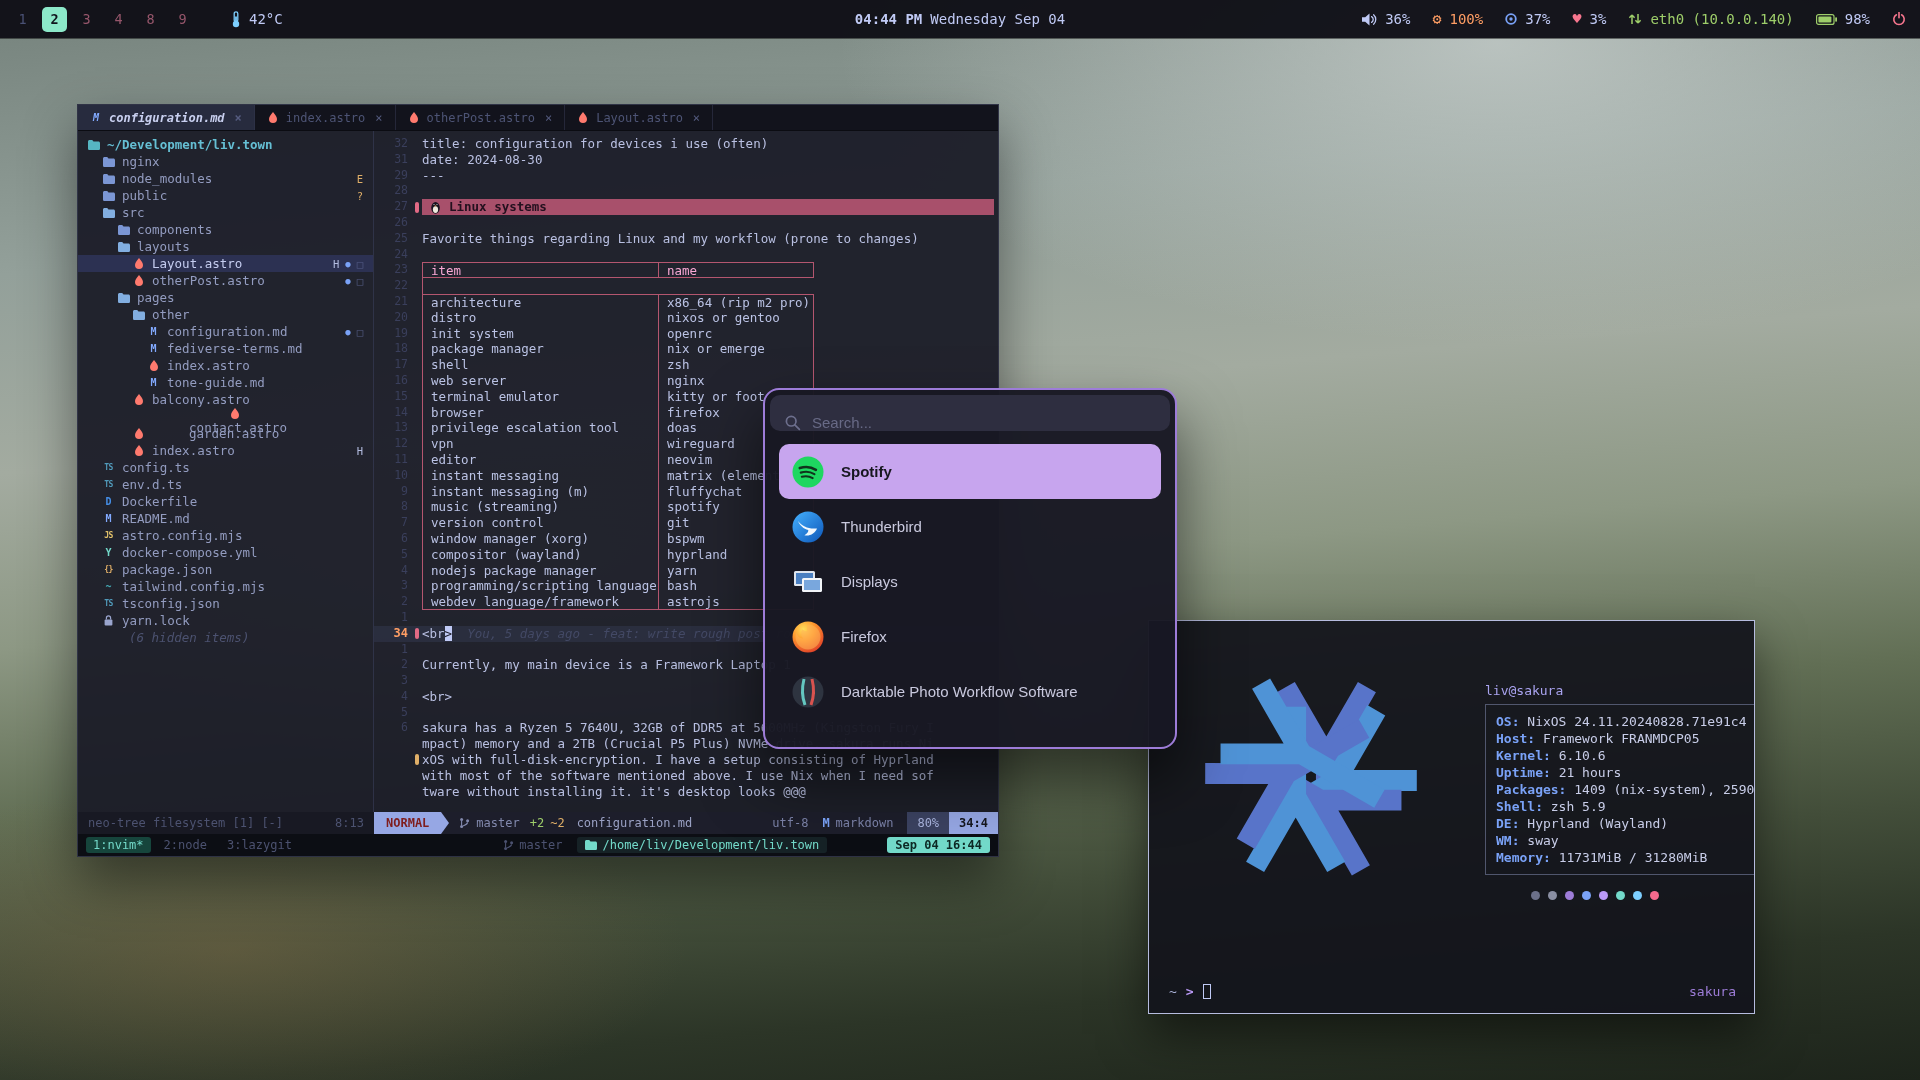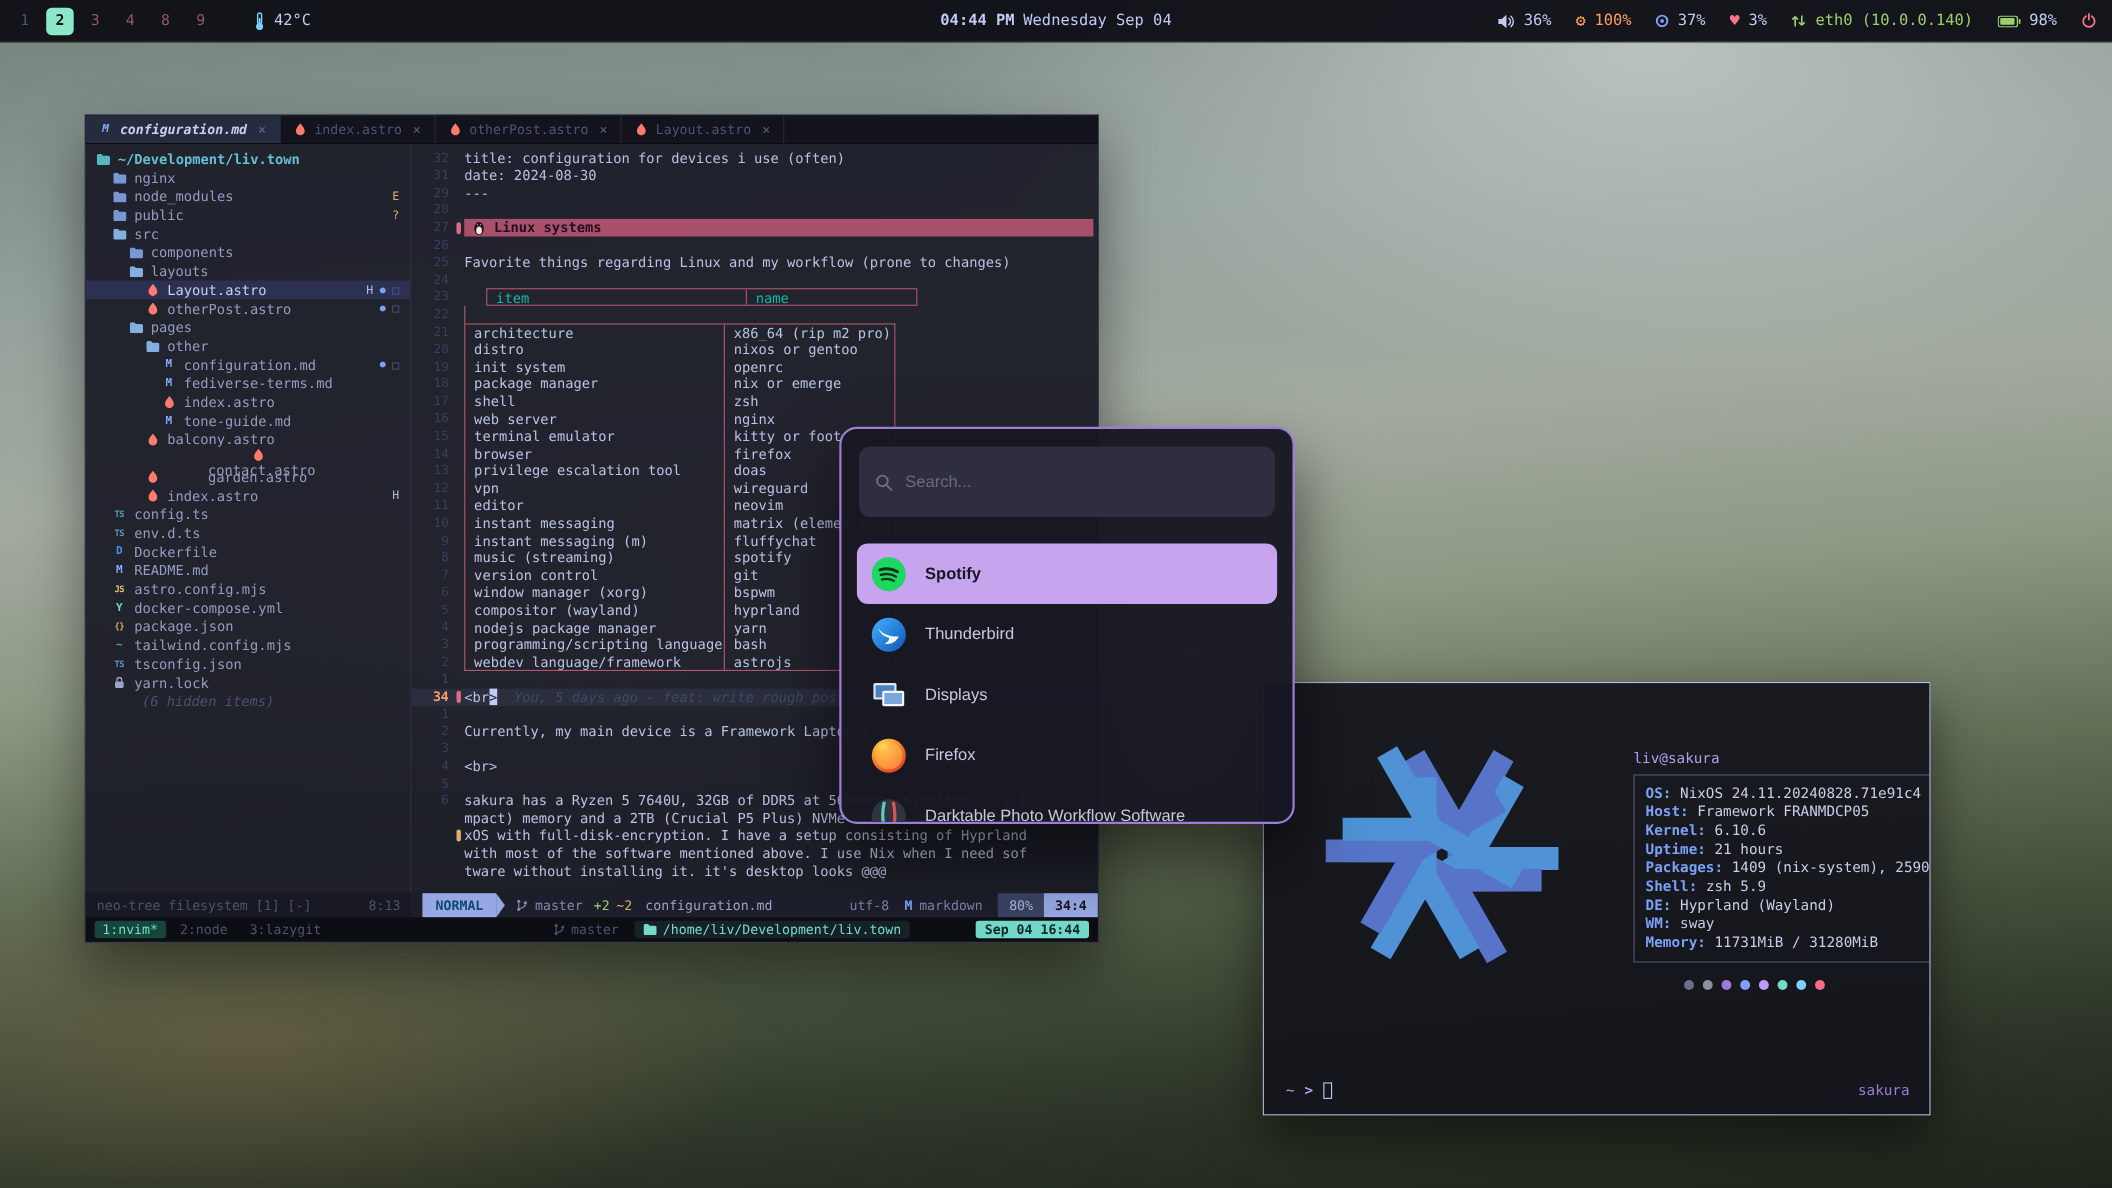--- a/index.html
+++ b/index.html
@@ -62,30 +62,30 @@
   .sbar{width:4px;height:11px;border-radius:2px;display:block;}
   .sign-pink{background:#e26a85;} .sign-orange{background:#e0af68;}
   .btext{white-space:pre;color:#b9c0e2;}
   .hbar{flex:1;background:#a8506b;color:#23101e;font-weight:700;display:flex;align-items:center;gap:8px;padding:0 8px;margin-right:4px;}
   .hbar .pg{display:flex;align-items:center;}
   .wrap{white-space:normal;word-break:break-all;width:516px;}
   .cursorline{background:rgba(68,74,110,0.28);}
   .blockcursor{background:#c0caf5;color:#1a1b26;}
   .blame{color:#434965;font-style:italic;}
   .trow{display:flex;height:100%;border-left:1px solid var(--tbl);border-right:1px solid var(--tbl);color:#bac2e4;}
-  .trow.thead{border-top:1px solid var(--tbl);border-bottom:1px solid var(--tbl);color:#14b8a6;margin-left:20px;}
+  .trow.thead{border-top:1px solid var(--tbl);border-bottom:1px solid var(--tbl);color:#f9a8d4;}
   .trow.tfirst{border-top:1px solid var(--tbl);}
   .trow.tlast{border-bottom:1px solid var(--tbl);}
   .td1{width:236px;flex:none;padding-left:8px;border-right:1px solid var(--tbl);white-space:pre;overflow:hidden;}
   .td2{width:154px;flex:none;padding-left:8px;white-space:pre;overflow:hidden;}
   .tsep{display:inline-block;width:1px;height:100%;border-left:1px solid var(--tbl);}
   .statusline{height:22px;flex:none;display:flex;font-size:12px;background:#16171f;}
   .sl-nt{width:296px;flex:none;display:flex;justify-content:space-between;align-items:center;padding:0 10px;color:#4c5270;background:#181923;}
   .sl-main{flex:1;display:flex;align-items:center;color:#7b82a8;background:#1d1e2b;min-width:0;}
-  .sl-mode{background:#96a7e4;color:#0c4a6e;font-weight:700;padding:0 12px;height:100%;display:flex;align-items:center;margin-left:10px;}
+  .sl-mode{background:#96a7e4;color:#7f1d1d;font-weight:700;padding:0 12px;height:100%;display:flex;align-items:center;}
   .sl-arrow{width:0;height:0;border-top:11px solid transparent;border-bottom:11px solid transparent;border-left:8px solid #96a7e4;}
   .sl-branch{display:flex;gap:6px;align-items:center;padding:0 10px;color:#8289ad;}
   .sl-branch .bi{display:flex;color:#8289ad;}
   .sl-add{color:var(--green);margin-right:6px;} .sl-mod{color:var(--yellow);margin-right:12px;}
   .sl-file{color:#9aa1c4;}
   .sl-flex{flex:1;}
   .sl-enc{margin-right:14px;}
   .sl-ft{display:flex;gap:6px;align-items:center;margin-right:14px;}
   .mdm{color:var(--blue);font-weight:700;}
   .sl-pct{background:#3b4261;color:#a9b4de;padding:0 10px;height:100%;display:flex;align-items:center;}
@@ -112,21 +112,21 @@
   .fetch-palette{margin:16px 0 0 46px;display:flex;gap:8px;}
   .dot{width:9px;height:9px;border-radius:50%;display:block;}
   .fetch-prompt{position:absolute;left:20px;bottom:14px;display:flex;gap:9px;align-items:center;}
   .pp{color:#a9b1d6;} .ps{color:var(--purple);font-weight:700;}
   .cursor-hollow{width:8px;height:15px;border:1px solid #c0caf5;display:inline-block;}
   .fetch-host{position:absolute;right:18px;bottom:14px;color:#9d7cd8;}
   
   .launcher{position:absolute;left:763px;top:388px;width:414px;height:361px;z-index:30;overflow:hidden;
     background:rgba(24,24,35,0.97);border:2px solid #9d7cd8;border-radius:16px;box-shadow:0 30px 60px rgba(0,0,0,0.55);
     font-family:"Liberation Sans",sans-serif;}
-  .search{margin:16px;height:64px;background:#2e2e40;border-radius:10px;display:flex;align-items:center;padding:0 14px;gap:11px;color:#6d6f8d;}
+  .search{margin:5px;height:36px;background:#2e2e40;border-radius:10px;display:flex;align-items:flex-end;padding:0 14px;gap:11px;color:#6d6f8d;}
   .search .srch-ic{display:flex;color:#6d6f8d;}
   .search input{background:transparent;border:none;outline:none;color:#c3c3d8;font-size:15px;width:100%;font-family:inherit;}
   .search input::placeholder{color:#686a86;}
   .apps{padding:8px 14px 0 14px;}
   .app{height:55px;display:flex;align-items:center;gap:16px;padding:0 12px;border-radius:10px;color:#c9c9de;font-size:15px;cursor:pointer;}
   .app.selected{background:#c7a5ee;color:#17171f;font-weight:700;}
   .app-icon{width:34px;height:34px;flex:none;display:flex;}
 </style>
 </head>
 <body>

